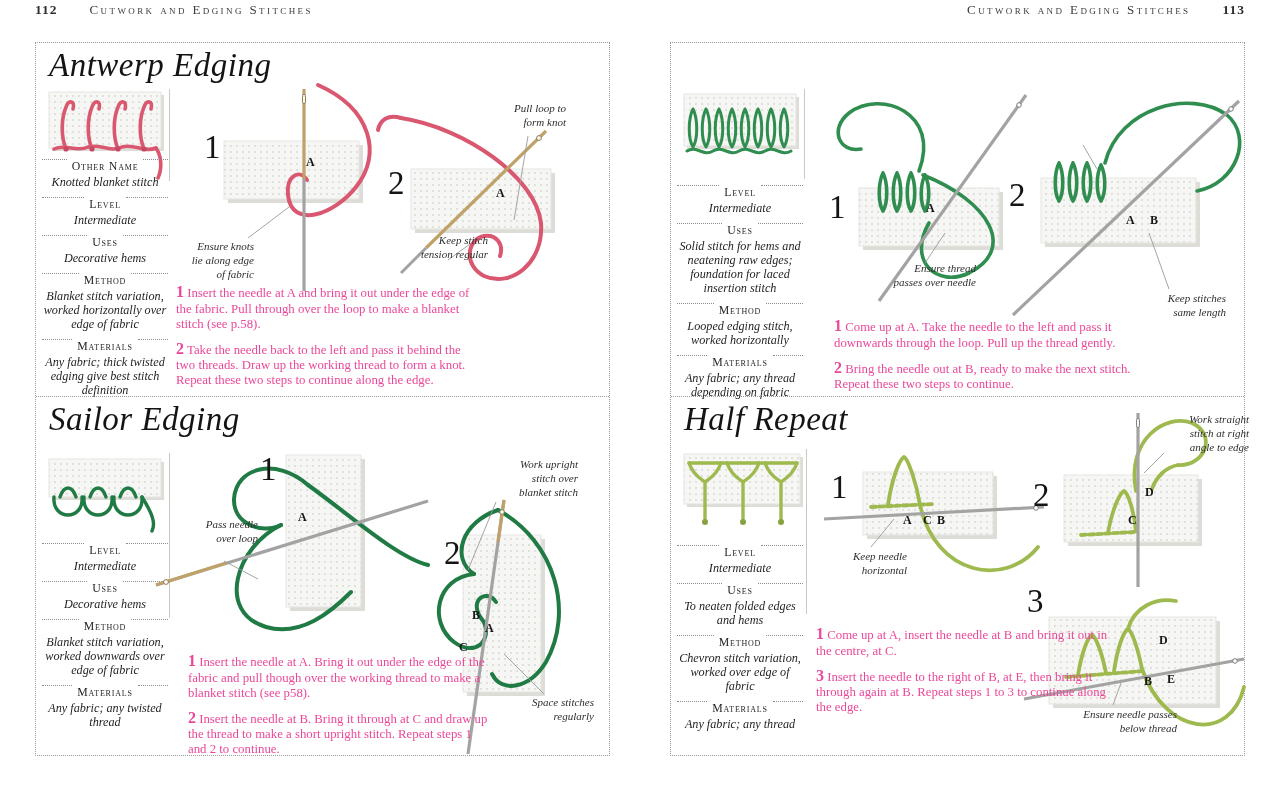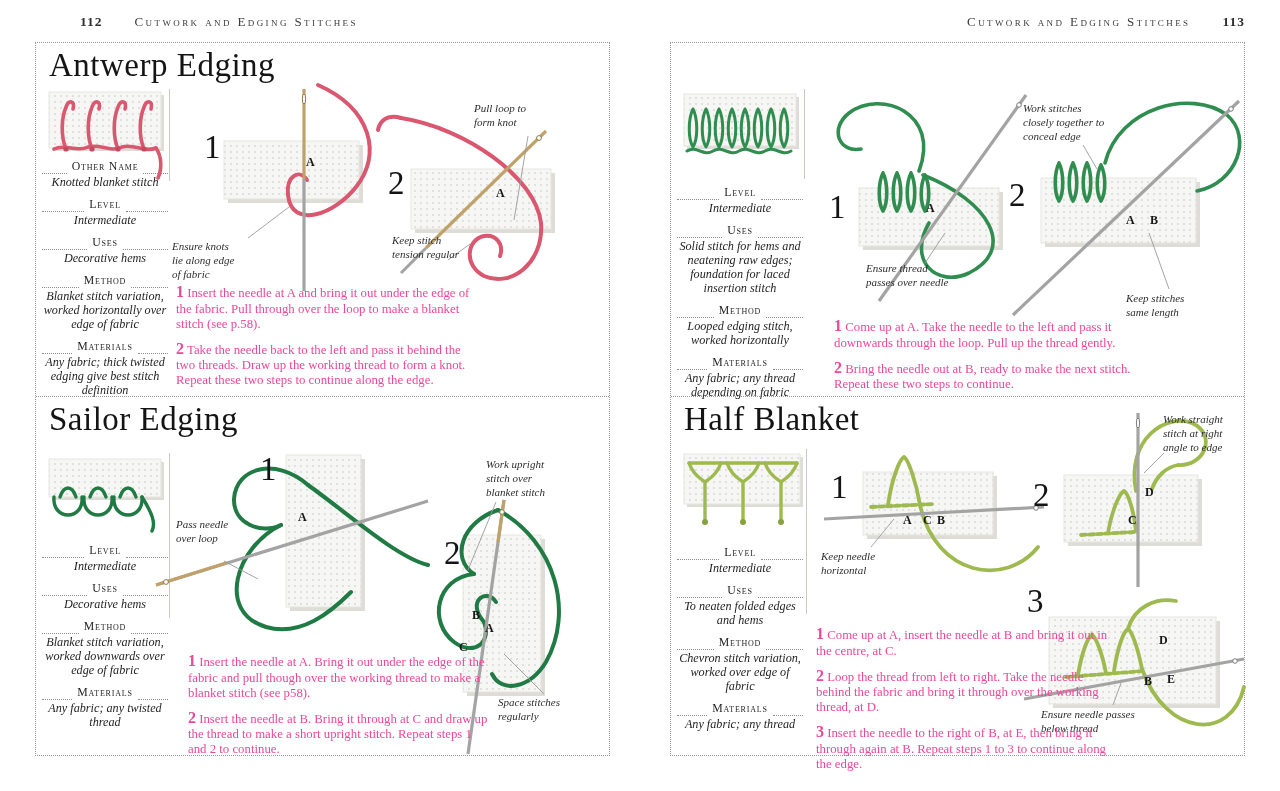--- a/index.html
+++ b/index.html
@@ -1,36 +1,36 @@
 <!DOCTYPE html>
 <html><head>
 <meta charset="utf-8">
 <style>
   html,body{margin:0;padding:0;}
   body{width:1280px;height:791px;position:relative;background:#ffffff;
        font-family:"Liberation Serif",serif;overflow:hidden;color:#1b1b1b;}
-  .runhead{position:absolute;top:12px;white-space:nowrap;margin-left:45px;}
+  .runhead{position:absolute;top:0;white-space:nowrap;}
   .rh-num{font-weight:bold;font-size:13.5px;color:#2e2e2e;letter-spacing:1px;}
   .rh-title{font-variant:small-caps;letter-spacing:2.4px;font-size:13px;color:#3c3c3c;}
   .pagebox{position:absolute;top:42px;width:573px;height:712px;border:1px dotted #9a9a9a;}
   #pageL{left:35px;} #pageR{left:670px;}
   .section{position:absolute;left:0;width:573px;}
   .sec-top{top:0;height:353px;border-bottom:1px dotted #9a9a9a;}
   .sec-bot{top:354px;height:357px;}
-  .sec-title{position:absolute;left:13px;top:4px;font-size:33px;color:#141414;letter-spacing:.5px;}
+  .sec-title{position:absolute;left:13px;top:4px;font-size:33px;color:#141414;letter-spacing:.5px;font-style:italic;}
   .vrule{position:absolute;width:1px;background:#c9c8c3;}
   .sidebar{position:absolute;left:6px;width:126px;text-align:center;}
-  .info-h{display:flex;align-items:flex-end;gap:5px;margin:8px 0 1px;
+  .info-h{display:flex;align-items:flex-start;gap:5px;margin:8px 0 1px;
           font-variant:small-caps;font-size:11.8px;letter-spacing:.8px;color:#1f1f1f;}
   .info-h .lead{flex:1;border-top:1px dotted #8d8d8d;height:0;}
   .info-t{font-style:italic;font-size:12.2px;line-height:1.15;color:#1f1f1f;}
   .num{position:absolute;font-size:33px;color:#141414;}
   .lbl{position:absolute;font-weight:bold;font-size:12px;color:#161616;}
   .anno{position:absolute;font-style:italic;font-size:11px;line-height:1.28;
-        color:#2e2e2e;white-space:pre-line;text-align:left;}
+        color:#2e2e2e;white-space:pre-line;text-align:right;}
   .steps{position:absolute;}
   .steps p{margin:0 0 8px;font-size:12.8px;line-height:1.17;color:#ec4899;}
   .snum{font-weight:bold;font-size:16px;}
   svg.art{position:absolute;overflow:visible;}
   .thread{fill:none;stroke-linecap:round;stroke-linejoin:round;}
   .leader{stroke:#9a9a9a;stroke-width:.9;}
   .fabedge{stroke:#e6e5e1;stroke-width:1;}
 </style>
 </head>
 <body>
@@ -336,34 +336,31 @@
       <g>
         <line x1="12" y1="232" x2="238" y2="18" stroke="#a3a3a3" stroke-width="3.2" class="needle"></line>
         <circle cx="230" cy="26" r="2.3" fill="#fff" stroke="#7d7d7d" stroke-width="1"></circle>
       </g>
       <line class="leader" x1="82" y1="62" x2="96" y2="86"></line>
       <line class="leader" x1="168" y1="206" x2="148" y2="150"></line>
     </svg>
     <div class="num" style="left:338px;top:134px">2</div>
     <div class="lbl" style="left:455px;top:170px">A</div>
     <div class="lbl" style="left:479px;top:170px">B</div>
-    <div class="anno" style="left:352px;top:58px;width:112px">Work stitches
-closely together to
-conceal edge</div>
     <div class="anno" style="left:455px;top:248px;width:100px">Keep stitches
 same length</div>
 
     <div class="steps" style="left:163px;top:274px;width:302px">
       <p><span class="snum">1</span> <span>Come up at A. Take the needle to the left and pass it downwards through the loop. Pull up the thread gently.</span></p>
       <p><span class="snum">2</span> <span>Bring the needle out at B, ready to make the next stitch. Repeat these two steps to continue.</span></p>
     </div>
   </div>
 
   <div class="section sec-bot">
-    <div class="sec-title">Half Blanket</div>
+    <div class="sec-title">Half Repeat</div>
 
     <svg class="art" style="left:10px;top:52px" width="122" height="90">
       <rect x="6" y="8" width="116" height="50" fill="#dddcd7"></rect>
       <rect x="3" y="5" width="116" height="50" fill="url(#fab)" class="fabedge"></rect>
       <g class="thread" stroke="#9eba4f" stroke-width="3.4">
         <path d="M8,14 L116,14"></path>
         <path d="M8,14 C12,26 20,30 24,33 C28,30 36,26 40,14"></path>
         <path d="M46,14 C50,26 58,30 62,33 C66,30 74,26 78,14"></path>
         <path d="M84,14 C88,26 96,30 100,33 C104,30 112,26 116,14"></path>
         <path d="M24,33 L24,70"></path>
@@ -465,17 +462,16 @@
     </svg>
     <div class="num" style="left:356px;top:186px">3</div>
     <div class="lbl" style="left:488px;top:236px">D</div>
     <div class="lbl" style="left:473px;top:277px">B</div>
     <div class="lbl" style="left:496px;top:275px">E</div>
     <div class="anno" style="left:370px;top:310px;width:136px">Ensure needle passes
 below thread</div>
 
     <div class="steps" style="left:145px;top:228px;width:300px">
       <p><span class="snum">1</span> <span>Come up at A, insert the needle at B and bring it out in the centre, at C.</span></p>
-      <p><span class="snum">2</span> <span>Loop the thread from left to right. Take the needle behind the fabric and bring it through over the working thread, at D.</span></p>
       <p><span class="snum">3</span> <span>Insert the needle to the right of B, at E, then bring it through again at B. Repeat steps 1 to 3 to continue along the edge.</span></p>
     </div>
   </div>
 </div>
 
 </body></html>

